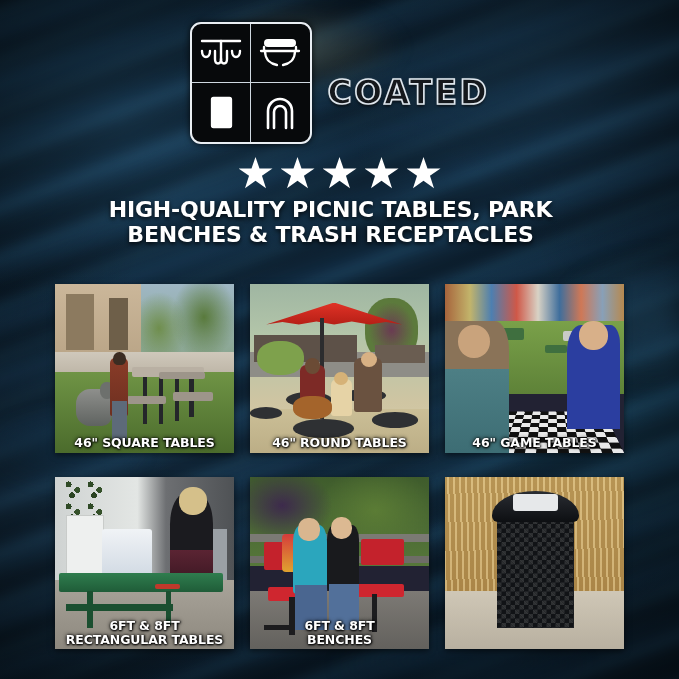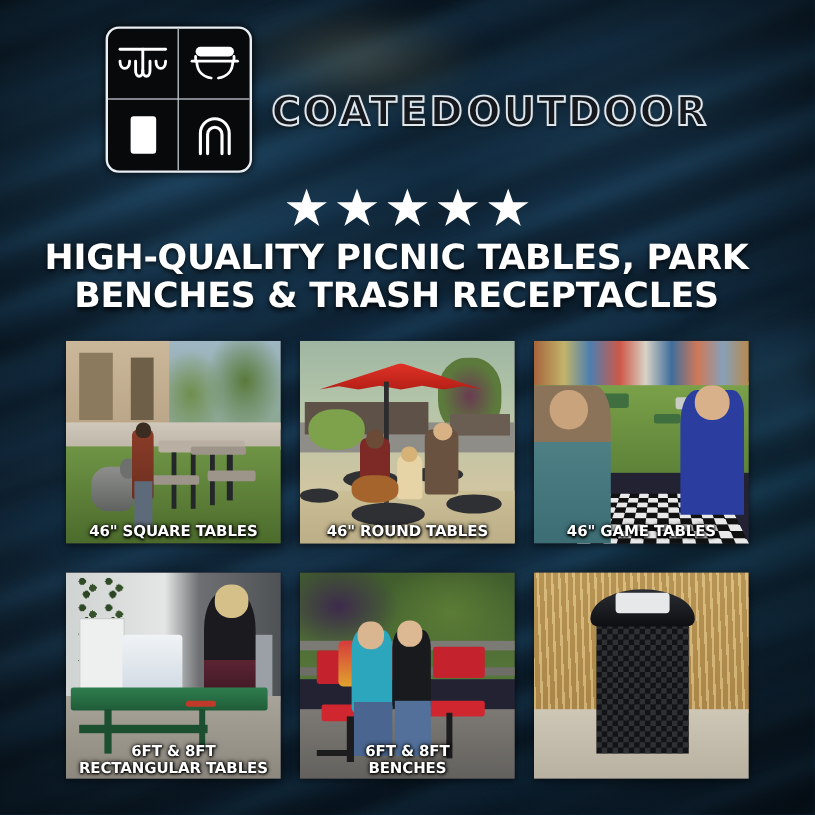--- a/index.html
+++ b/index.html
@@ -164,21 +164,21 @@
   
   .headline {
     position: absolute;
     left: 24px;
     right: 42px;
     top: 198px;
     text-align: center;
     color: #ffffff;
     font-family: "DejaVu Sans", sans-serif;
     font-weight: 700;
-    font-size: 29px;
+    font-size: 22px;
     line-height: 1.12;
     letter-spacing: -0.2px;
     text-shadow: 0 2px 4px rgba(0,0,0,0.8);
   }
   .headline .l1, .headline .l2 { display: block; white-space: nowrap; }
 
   
   .grid {
     position: absolute;
     left: 55px;
@@ -351,21 +351,20 @@
         </div>
         <div class="logo-cell c4">
           <svg width="46" height="40" viewBox="0 0 46 40" fill="none" stroke="#ffffff" stroke-width="2.6" stroke-linecap="round" stroke-linejoin="round">
             <path d="M11 35 V18 A12 12 0 0 1 35 18 V35"></path>
             <path d="M17 35 V19 A6 6 0 0 1 29 19 V35"></path>
           </svg>
         </div>
       </div>
       <div class="logo-words">
         <div class="logo-word w1">COATED</div>
-        <div class="logo-word w2">OUTDOOR</div>
       </div>
     </div>
 
     <div class="stars">
       <span class="star"></span>
       <span class="star"></span>
       <span class="star"></span>
       <span class="star"></span>
       <span class="star"></span>
     </div>

